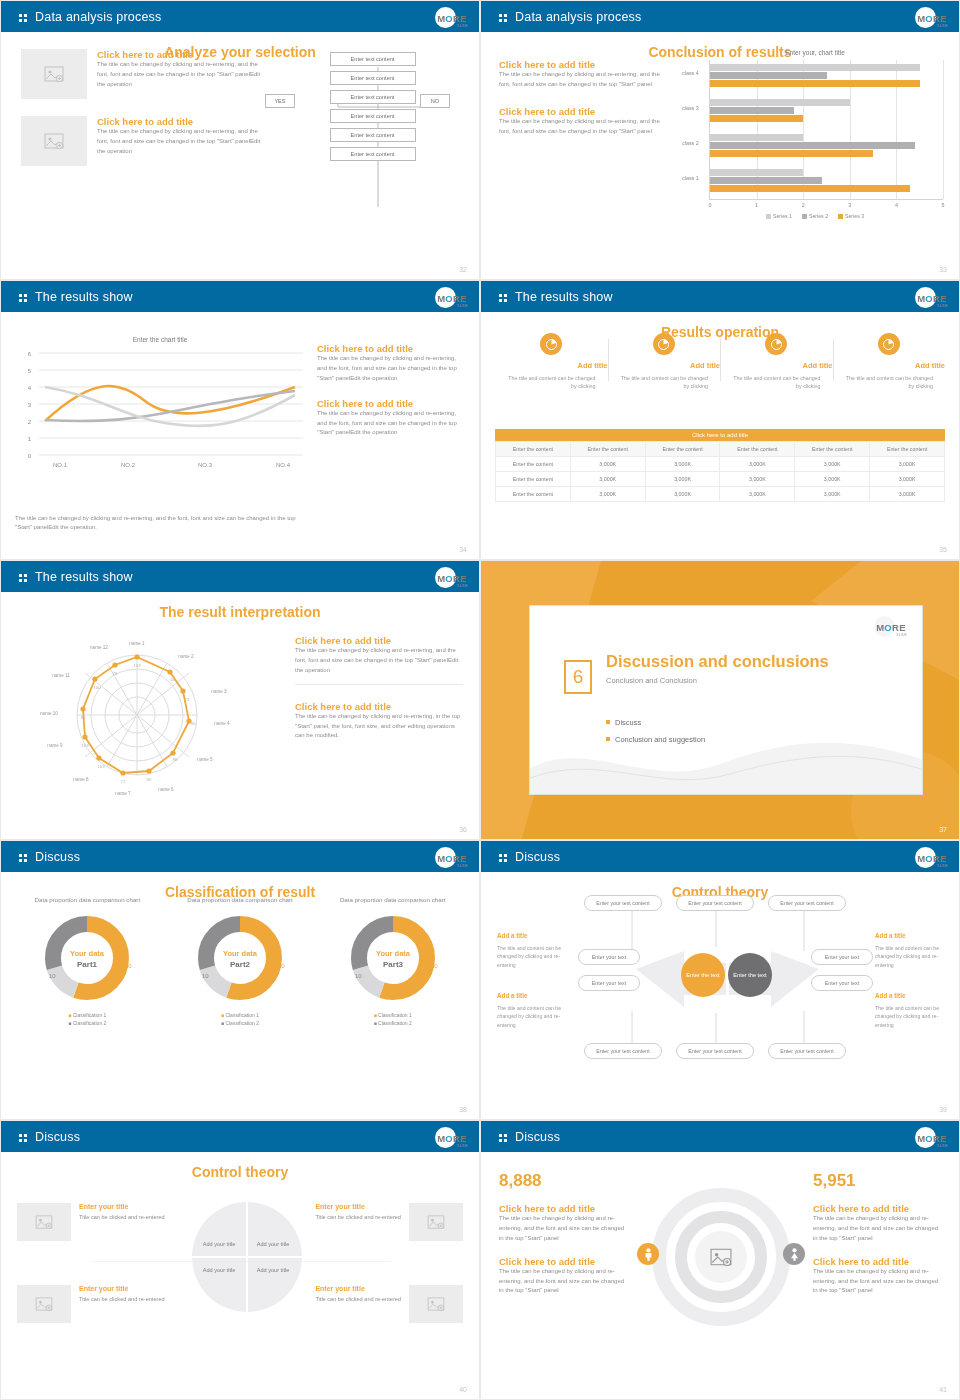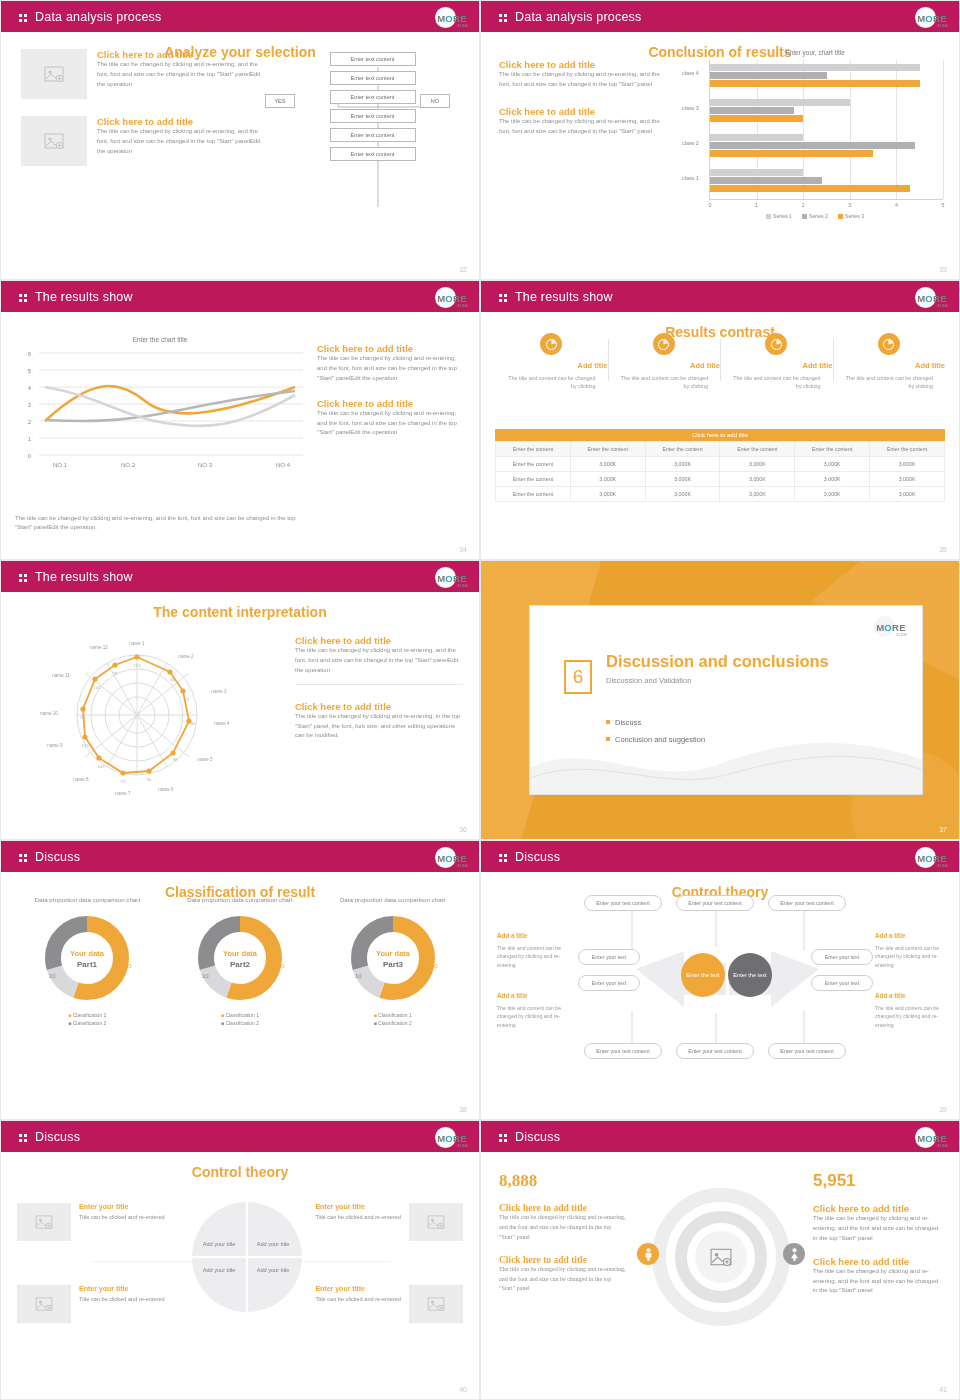--- a/index.html
+++ b/index.html
@@ -18,21 +18,21 @@
     width: 960px; height: 1400px;
   }
   .slide {
     position: relative;
     background: #fff;
     border: 1px solid #e9e9e9;
     overflow: hidden;
   }
   .hdr {
     height: 31px;
-    background: #be185d;
+    background: #0369a1;
     display: flex;
     align-items: center;
     padding-left: 18px;
     color: #fff;
   }
   .hdr .dots {
     display: inline-block;
     width: 9px; height: 12px;
     margin-right: 7px;
     position: relative;
@@ -169,21 +169,21 @@
   .side-blk b{ color:#f0a73a; font-size:6.3px; display:block; margin-bottom:3px;}
   
   .q-item { position:absolute; width:150px; }
   .q-item .ph-img { width:54px; height:38px;}
   .q-t { color:#f0a73a; font-size:7px; font-weight:bold; margin-bottom:3px;}
   .q-d { font-size:5.6px; color:#8e8e90; line-height:1.6;}
   .quad { position:absolute; left:190px; top:80px; width:112px; height:112px;}
   .quad .lbl { position:absolute; font-size:5.6px; color:#7d7d7f; text-align:center; width:40px; line-height:1.4;}
   
   .big-num { color:#f0a73a; font-size:17px; font-weight:bold;}
-  .c41-l { position:absolute; left:18px; top:50px; width:128px;font-family:Liberation Serif, serif;}
+  .c41-l { position:absolute; left:18px; top:50px; width:128px;}
   .c41-r { position:absolute; right:18px; top:50px; width:128px; }
   .c41-blk { margin-top:12px; }
   .c41-center { position:absolute; left:160px; top:56px; width:160px; height:160px;}
 </style>
 </head>
 <body>
 
 <div class="grid">
 
   <div class="slide">
@@ -378,21 +378,21 @@
   <div class="slide">
     <div class="hdr">
       <span class="dots"></span>
       <span class="hdr-title">The results show</span>
     </div>
     <div class="logo">
         <div class="circle"></div>
         <div class="more">M<i>O</i>RE</div>
         <div class="sub">SLIDE</div>
       </div>
-    <div class="title2">Results contrast</div>
+    <div class="title2">Results operation</div>
 
     <div class="rc-items">
       <div class="rc-item">
         <div class="rc-circle">
             <svg width="11" height="11" viewBox="0 0 11 11">
               <circle cx="5.5" cy="5.5" r="5" fill="none" stroke="#fff"></circle>
               <path d="M5.5 5.5 L5.5 .5 A5 5 0 0 1 10 4 Z" fill="#fff"></path>
             </svg>
           </div>
         <div class="rc-t">Add title</div>
@@ -475,21 +475,21 @@
   <div class="slide">
     <div class="hdr">
       <span class="dots"></span>
       <span class="hdr-title">The results show</span>
     </div>
     <div class="logo">
         <div class="circle"></div>
         <div class="more">M<i>O</i>RE</div>
         <div class="sub">SLIDE</div>
       </div>
-    <div class="title2">The content interpretation</div>
+    <div class="title2">The result interpretation</div>
 
     <div class="radar-box">
       <svg width="228" height="180" viewBox="0 0 228 180">
         <g stroke="#dcdcdc" fill="none">
           <circle cx="114" cy="90" r="18"></circle>
           <circle cx="114" cy="90" r="32"></circle>
           <circle cx="114" cy="90" r="46"></circle>
           <circle cx="114" cy="90" r="60"></circle>
           <line x1="114" y1="30" x2="114" y2="150"></line>
           <line x1="54" y1="90" x2="174" y2="90"></line>
@@ -566,21 +566,21 @@
     </svg>
     <div class="sec-card">
       <div class="logo" style="top:10px;right:14px;">
           <div class="circle" style="background:#f5f5f5"></div>
           <div class="more">M<i>O</i>RE</div>
           <div class="sub">SLIDE</div>
         </div>
       <div class="sec-num">6</div>
       <div class="sec-h">
         <h1>Discussion and conclusions</h1>
-        <div class="sm">Discussion and Validation</div>
+        <div class="sm">Conclusion and Conclusion</div>
       </div>
       <div class="sec-list">
         <div><span class="sq"></span><span>Discuss</span></div>
         <div><span class="sq"></span><span>Conclusion and suggestion</span></div>
       </div>
       <div class="sec-wave">
         <svg width="400" height="66" viewBox="0 0 400 66">
           <path d="M0 40 C 60 10, 120 62, 190 36 S 320 6, 400 34 L400 66 L0 66 Z" fill="#f3f3f3"></path>
           <path d="M0 50 C 70 24, 130 66, 200 46 S 330 20, 400 44" fill="none" stroke="#e2e2e2"></path>
         </svg>

